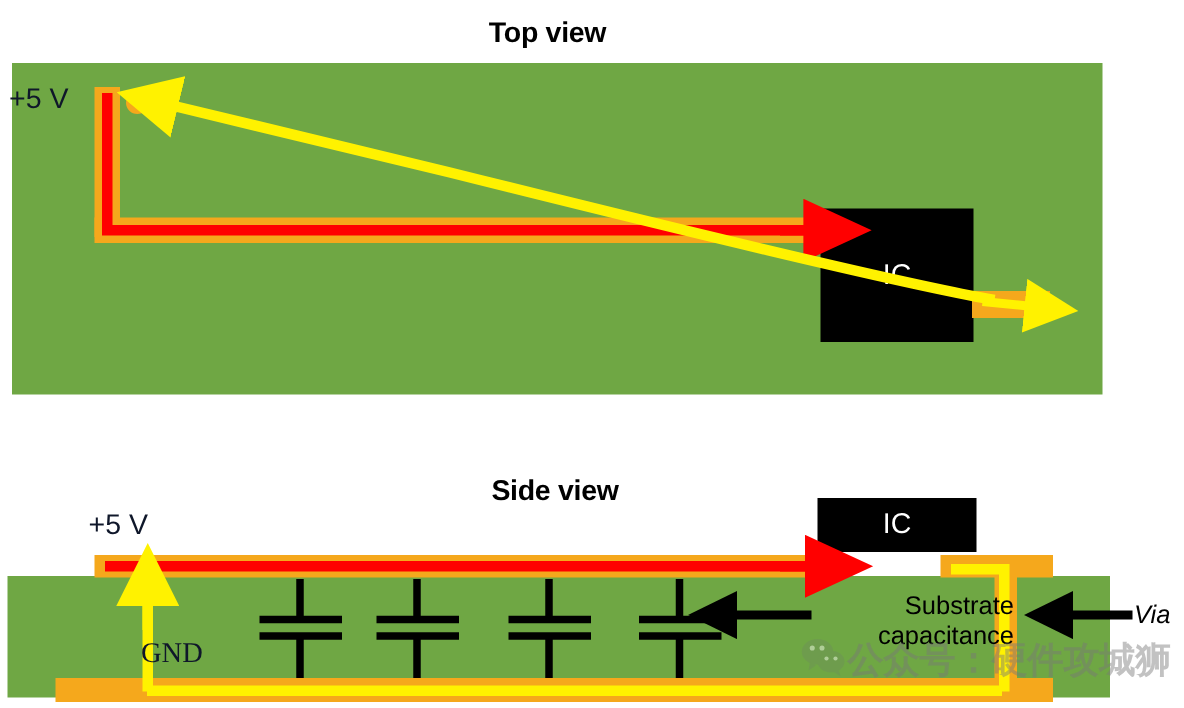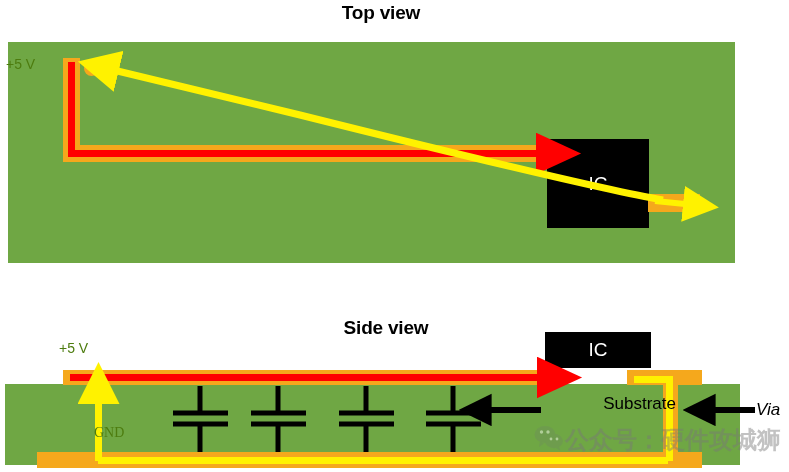--- a/index.html
+++ b/index.html
@@ -22,27 +22,27 @@
   }
   .title {
     position: absolute;
     font-weight: bold;
     font-size: 19px;
     color: #000000;
     text-align: center;
     letter-spacing: -0.2px;
     white-space: nowrap;
   }
-  #top-view-title { left: 0; top: 2px; width: 730px; padding-left: 16px; }
-  #side-view-title { left: 16px; top: 317px; width: 740px; }
+  #top-view-title { left: 0; top: 12px; width: 730px; }
+  #side-view-title { left: 0; top: 317px; width: 740px; }
 
   .label {
     position: absolute;
-    font-size: 14px;
-    color: #4d7c0f;
+    font-size: 19px;
+    color: #0f172a;
     white-space: nowrap;
   }
   .small-label {
     position: absolute;
     font-size: 17px;
     color: #000000;
     white-space: nowrap;
     line-height: 1.15;
   }
 
@@ -141,20 +141,21 @@
   <div class="yellowline" style="left:666px; top:376px; width:7px; height:85px;"></div>
 
   <div class="yellowline" style="left:634px; top:376px; width:38px; height:7px;"></div>
 
   <div class="yellowline" style="left:95px; top:394px; width:7px; height:67px;"></div>
 
   <div class="label" id="gnd-label" style="left:94px; top:425px;font-family:Liberation Serif, serif;">GND</div>
 
   <div class="small-label" id="substrate-label" style="left:546px; top:394px; text-align:right; width:130px;">
     <span>Substrate</span><br>
+    <span>capacitance</span>
   </div>
 
   <div class="small-label" id="via-label" style="left:756px; top:400px;font-style:italic;">Via</div>
 
   <div class="watermark" id="wm-text" style="left:565px; top:424px;font-weight:bold;">公众号：硬件攻城狮</div>
   <svg class="wechat-icon" style="left:534px; top:425px; width:30px; height:26px;" viewBox="0 0 30 26">
     <ellipse cx="11" cy="9.5" rx="10.5" ry="8.5" fill="#6e8f5a"></ellipse>
     <polygon points="6,16 5,22 10,18.5" fill="#6e8f5a"></polygon>
     <circle cx="7.5" cy="7" r="1.7" fill="#ffffff"></circle>
     <circle cx="14" cy="7" r="1.7" fill="#ffffff"></circle>

